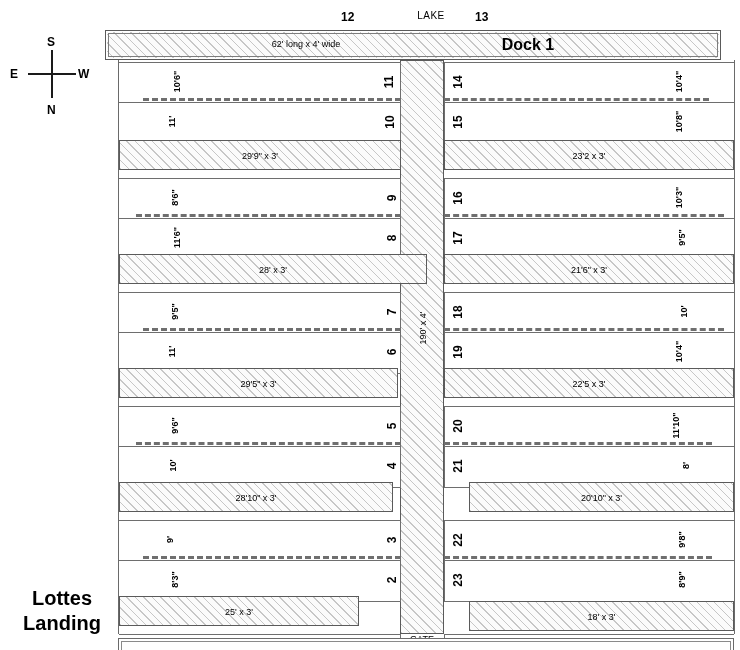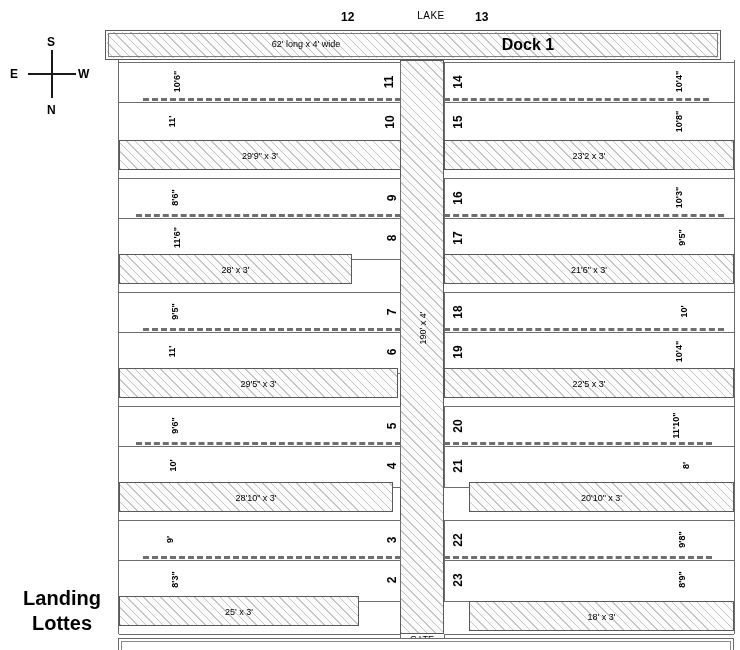--- a/index.html
+++ b/index.html
@@ -111,22 +111,22 @@
   <div id="compass">
     <div class="vline"></div>
     <div class="hline"></div>
     <div class="cl c-s">S</div>
     <div class="cl c-n">N</div>
     <div class="cl c-e">E</div>
     <div class="cl c-w">W</div>
   </div>
 
   <div id="brand">
+    <div>Lottes</div>
     <div>Landing</div>
-    <div>Lottes</div>
   </div>
 
   <div id="lake">LAKE</div>
   <div class="topnum" id="topnum-12">12</div>
   <div class="topnum" id="topnum-13">13</div>
 
   <div id="maindock" class="hatch">
     <div class="inner"></div>
     <div id="maindock-dim">62' long x 4' wide</div>
     <div id="maindock-title">Dock 1</div>
@@ -152,21 +152,21 @@
       </div>
       <div class="slip" style="top: 118px; height: 42px;">
         <span class="slipnum">9</span>
         <span class="slipw">8'6"</span>
       </div>
       <div class="dash" style="top: 154px; width: 265px;"></div>
       <div class="slip" style="top: 158px; height: 42px;">
         <span class="slipnum">8</span>
         <span class="slipw">11'6"</span>
       </div>
-      <div class="finger hatch" style="top: 194px; width: 233px;">
+      <div class="finger hatch" style="top: 194px; width: 308px;">
         <span class="fdim">28' x 3'</span>
       </div>
       <div class="slip" style="top: 232px; height: 42px;">
         <span class="slipnum">7</span>
         <span class="slipw">9'5"</span>
       </div>
       <div class="dash" style="top: 268px; width: 258px;"></div>
       <div class="slip" style="top: 272px; height: 42px;">
         <span class="slipnum">6</span>
         <span class="slipw">11'</span>

